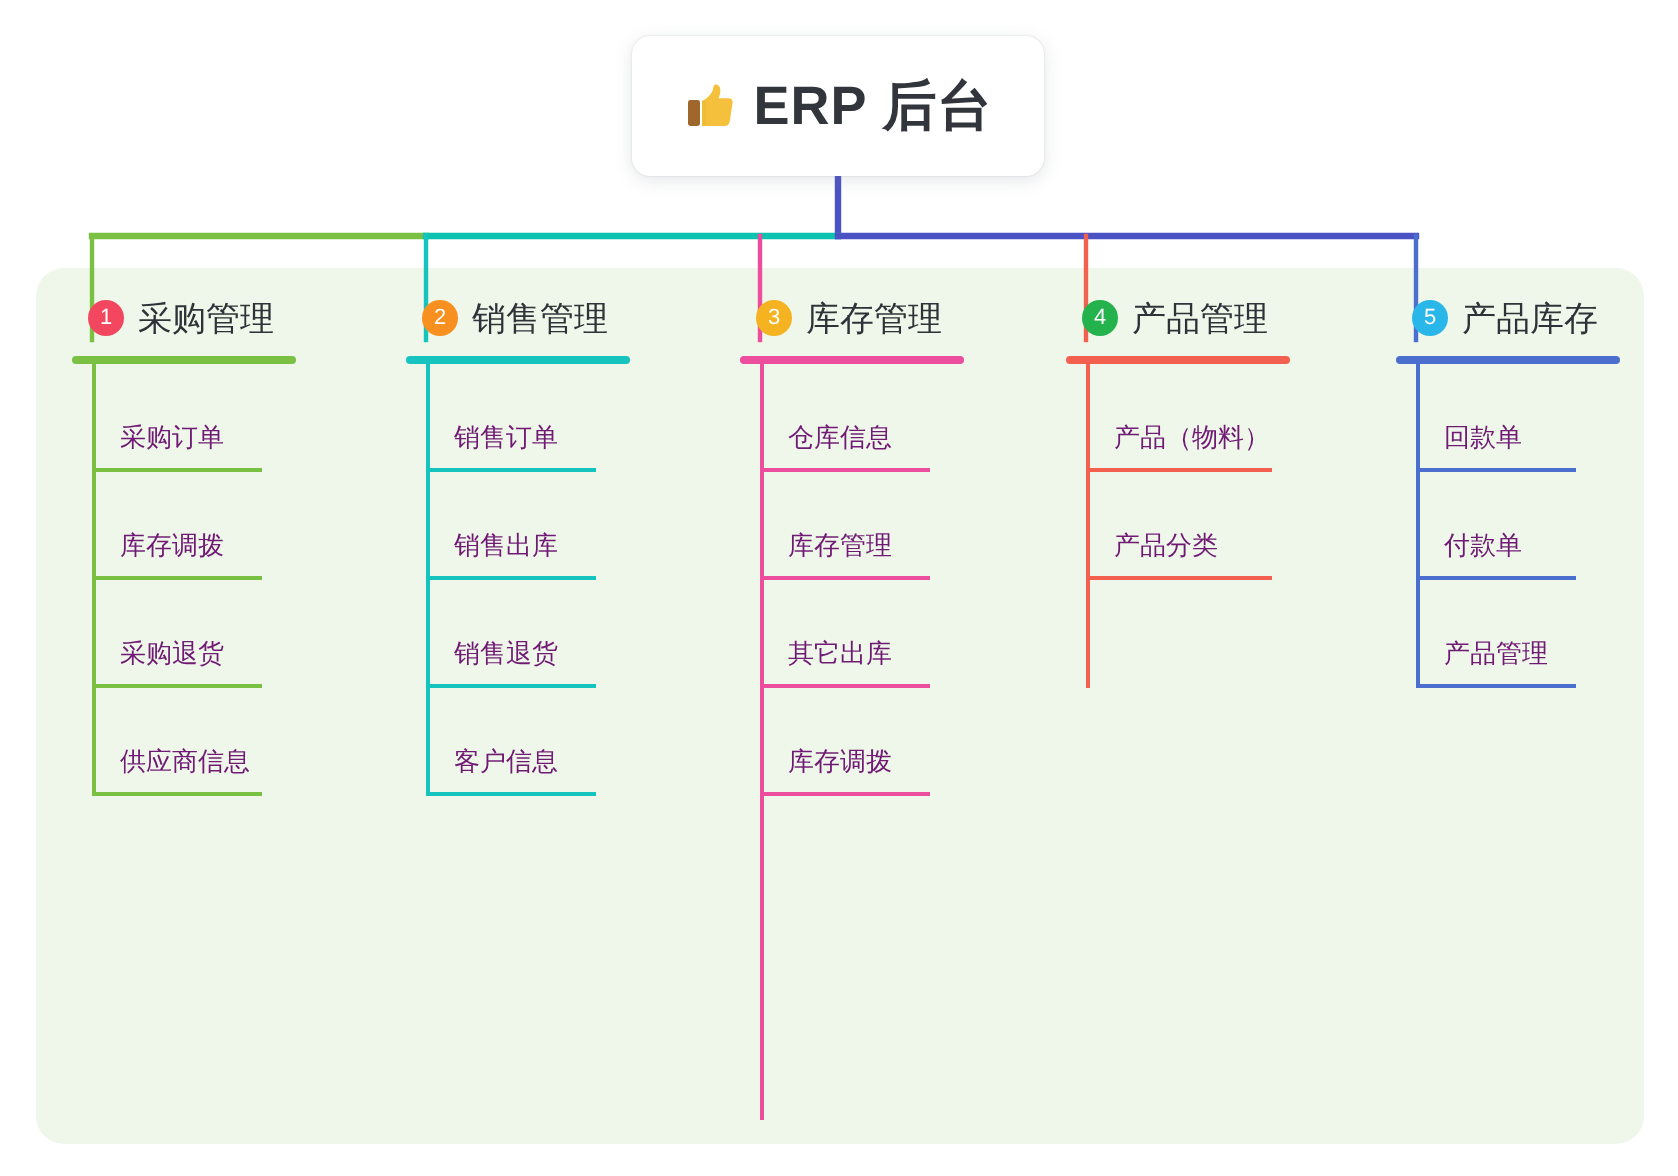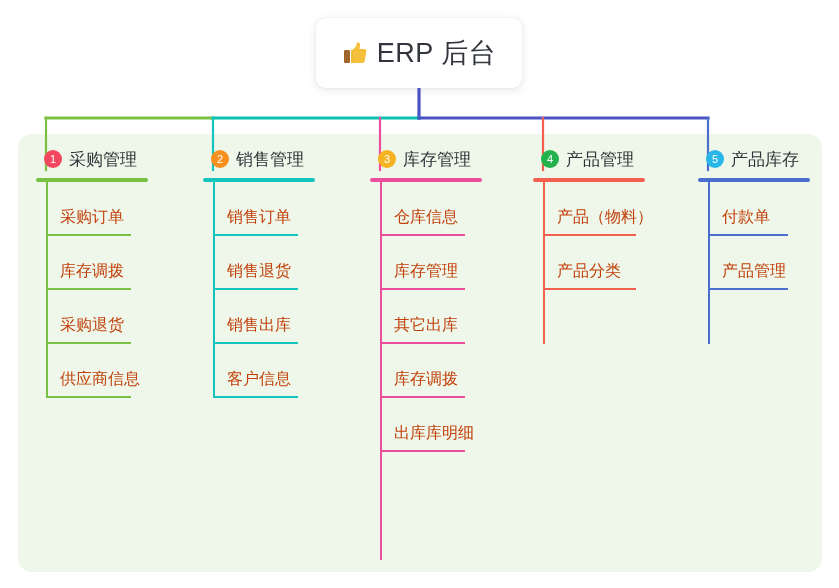--- a/index.html
+++ b/index.html
@@ -28,20 +28,21 @@
     width: 206px;
     height: 70px;
     background: #ffffff;
     border-radius: 9px;
     box-shadow: 0 2px 9px rgba(120,130,140,0.20), 0 0 1px rgba(120,130,140,0.30);
     display: flex;
     align-items: center;
     justify-content: center;
     gap: 9px;
     z-index: 5;
+    font-weight: bold;
   }
   .root-title {
     font-size: 27px;
     color: #32363c;
     letter-spacing: 0.5px;
     white-space: nowrap;
   }
   .thumb-emoji {
     width: 26px;
     height: 26px;
@@ -121,22 +122,22 @@
     margin-top: 0;
   }
   .item {
     position: relative;
     height: 54px;
   }
   .item-label {
     position: absolute;
     left: 24px;
     bottom: 8px;
-    font-size: 16px;
-    color: #c2410c;
+    font-size: 13px;
+    color: #701a75;
     white-space: nowrap;
   }
   .item-underline {
     position: absolute;
     left: 10px;
     bottom: 0;
     height: 1.6px;
   }
   .col-stem {
     position: absolute;
@@ -208,28 +209,28 @@
           <span class="col-title">销售管理</span>
         </div>
         <div class="col-underline" style="width: 112px; background: rgb(21, 196, 190);"></div>
         <div class="items">
           <div class="col-stem" style="background: rgb(21, 196, 190); height: 216px;"></div>
           <div class="item">
             <span class="item-label">销售订单</span>
             <div class="item-underline" style="width: 85px; background: rgb(21, 196, 190);"></div>
           </div>
           <div class="item">
+            <span class="item-label">销售出库</span>
+            <div class="item-underline" style="width: 85px; background: rgb(21, 196, 190);"></div>
+          </div>
+          <div class="item">
             <span class="item-label">销售退货</span>
             <div class="item-underline" style="width: 85px; background: rgb(21, 196, 190);"></div>
           </div>
           <div class="item">
-            <span class="item-label">销售出库</span>
-            <div class="item-underline" style="width: 85px; background: rgb(21, 196, 190);"></div>
-          </div>
-          <div class="item">
             <span class="item-label">客户信息</span>
             <div class="item-underline" style="width: 85px; background: rgb(21, 196, 190);"></div>
           </div>
         </div>
       </div>
       <div class="column" style="left: 370px;">
         <div class="col-header">
           <span class="badge" style="background: rgb(245, 179, 33);">3</span>
           <span class="col-title">库存管理</span>
         </div>
@@ -245,24 +246,20 @@
             <div class="item-underline" style="width: 85px; background: rgb(236, 77, 156);"></div>
           </div>
           <div class="item">
             <span class="item-label">其它出库</span>
             <div class="item-underline" style="width: 85px; background: rgb(236, 77, 156);"></div>
           </div>
           <div class="item">
             <span class="item-label">库存调拨</span>
             <div class="item-underline" style="width: 85px; background: rgb(236, 77, 156);"></div>
           </div>
-          <div class="item">
-            <span class="item-label">出库库明细</span>
-            <div class="item-underline" style="width: 85px; background: rgb(236, 77, 156);"></div>
-          </div>
         </div>
       </div>
       <div class="column" style="left: 533px;">
         <div class="col-header">
           <span class="badge" style="background: rgb(35, 178, 75);">4</span>
           <span class="col-title">产品管理</span>
         </div>
         <div class="col-underline" style="width: 112px; background: rgb(244, 96, 79);"></div>
         <div class="items">
           <div class="col-stem" style="background: rgb(244, 96, 79); height: 162px;"></div>
@@ -278,20 +275,24 @@
       </div>
       <div class="column" style="left: 698px;">
         <div class="col-header">
           <span class="badge" style="background: rgb(41, 182, 232);">5</span>
           <span class="col-title">产品库存</span>
         </div>
         <div class="col-underline" style="width: 112px; background: rgb(75, 111, 206);"></div>
         <div class="items">
           <div class="col-stem" style="background: rgb(75, 111, 206); height: 162px;"></div>
           <div class="item">
+            <span class="item-label">回款单</span>
+            <div class="item-underline" style="width: 80px; background: rgb(75, 111, 206);"></div>
+          </div>
+          <div class="item">
             <span class="item-label">付款单</span>
             <div class="item-underline" style="width: 80px; background: rgb(75, 111, 206);"></div>
           </div>
           <div class="item">
             <span class="item-label">产品管理</span>
             <div class="item-underline" style="width: 80px; background: rgb(75, 111, 206);"></div>
           </div>
         </div>
       </div>
     </div>

